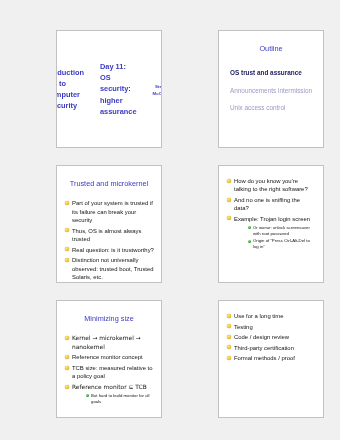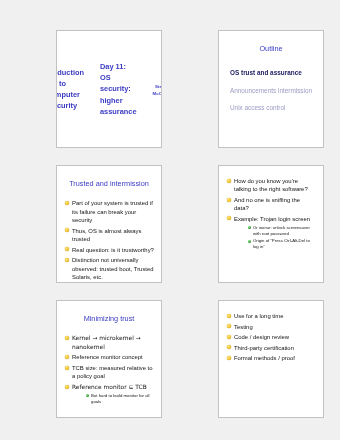--- a/index.html
+++ b/index.html
@@ -179,21 +179,21 @@
     <div class="slide">
       <div class="s-head">Outline</div>
       <div class="outline-list">
         <div class="outline-item active">OS trust and assurance</div>
         <div class="outline-item dim">Announcements intermission</div>
         <div class="outline-item dim">Unix access control</div>
       </div>
     </div>
 
     <div class="slide">
-      <div class="s-head">Trusted and intermission</div>
+      <div class="s-head">Trusted and microkernel</div>
       <div class="s-body">
         <ul class="lvl1">
           <li><span class="dot"></span><span>Part of your system is trusted if its failure can break your security</span></li>
           <li><span class="dot"></span><span>Thus, OS is almost always trusted</span></li>
           <li><span class="dot"></span><span>Real question: is it trustworthy?</span></li>
           <li><span class="dot"></span><span>Distinction not universally observed: trusted boot, Trusted Solaris, etc.</span></li>
         </ul>
       </div>
     </div>
 
@@ -206,21 +206,21 @@
             <ul class="lvl2">
               <li><span class="dot2"></span><span>Or worse: unlock screensaver with root password</span></li>
               <li><span class="dot2"></span><span>Origin of “Press Ctrl-Alt-Del to log in”</span></li>
             </ul>
           </li>
         </ul>
       </div>
     </div>
 
     <div class="slide">
-      <div class="s-head">Minimizing trust</div>
+      <div class="s-head">Minimizing size</div>
       <div class="s-body">
         <ul class="lvl1">
           <li><span class="dot"></span><span class="arrow">Kernel → microkernel → nanokernel</span></li>
           <li><span class="dot"></span><span>Reference monitor concept</span></li>
           <li><span class="dot"></span><span>TCB size: measured relative to a policy goal</span></li>
           <li><span class="dot"></span><span class="subset">Reference monitor ⊆ TCB</span>
             <ul class="lvl2">
               <li><span class="dot2"></span><span>But hard to build monitor for all goals</span></li>
             </ul>
           </li>

